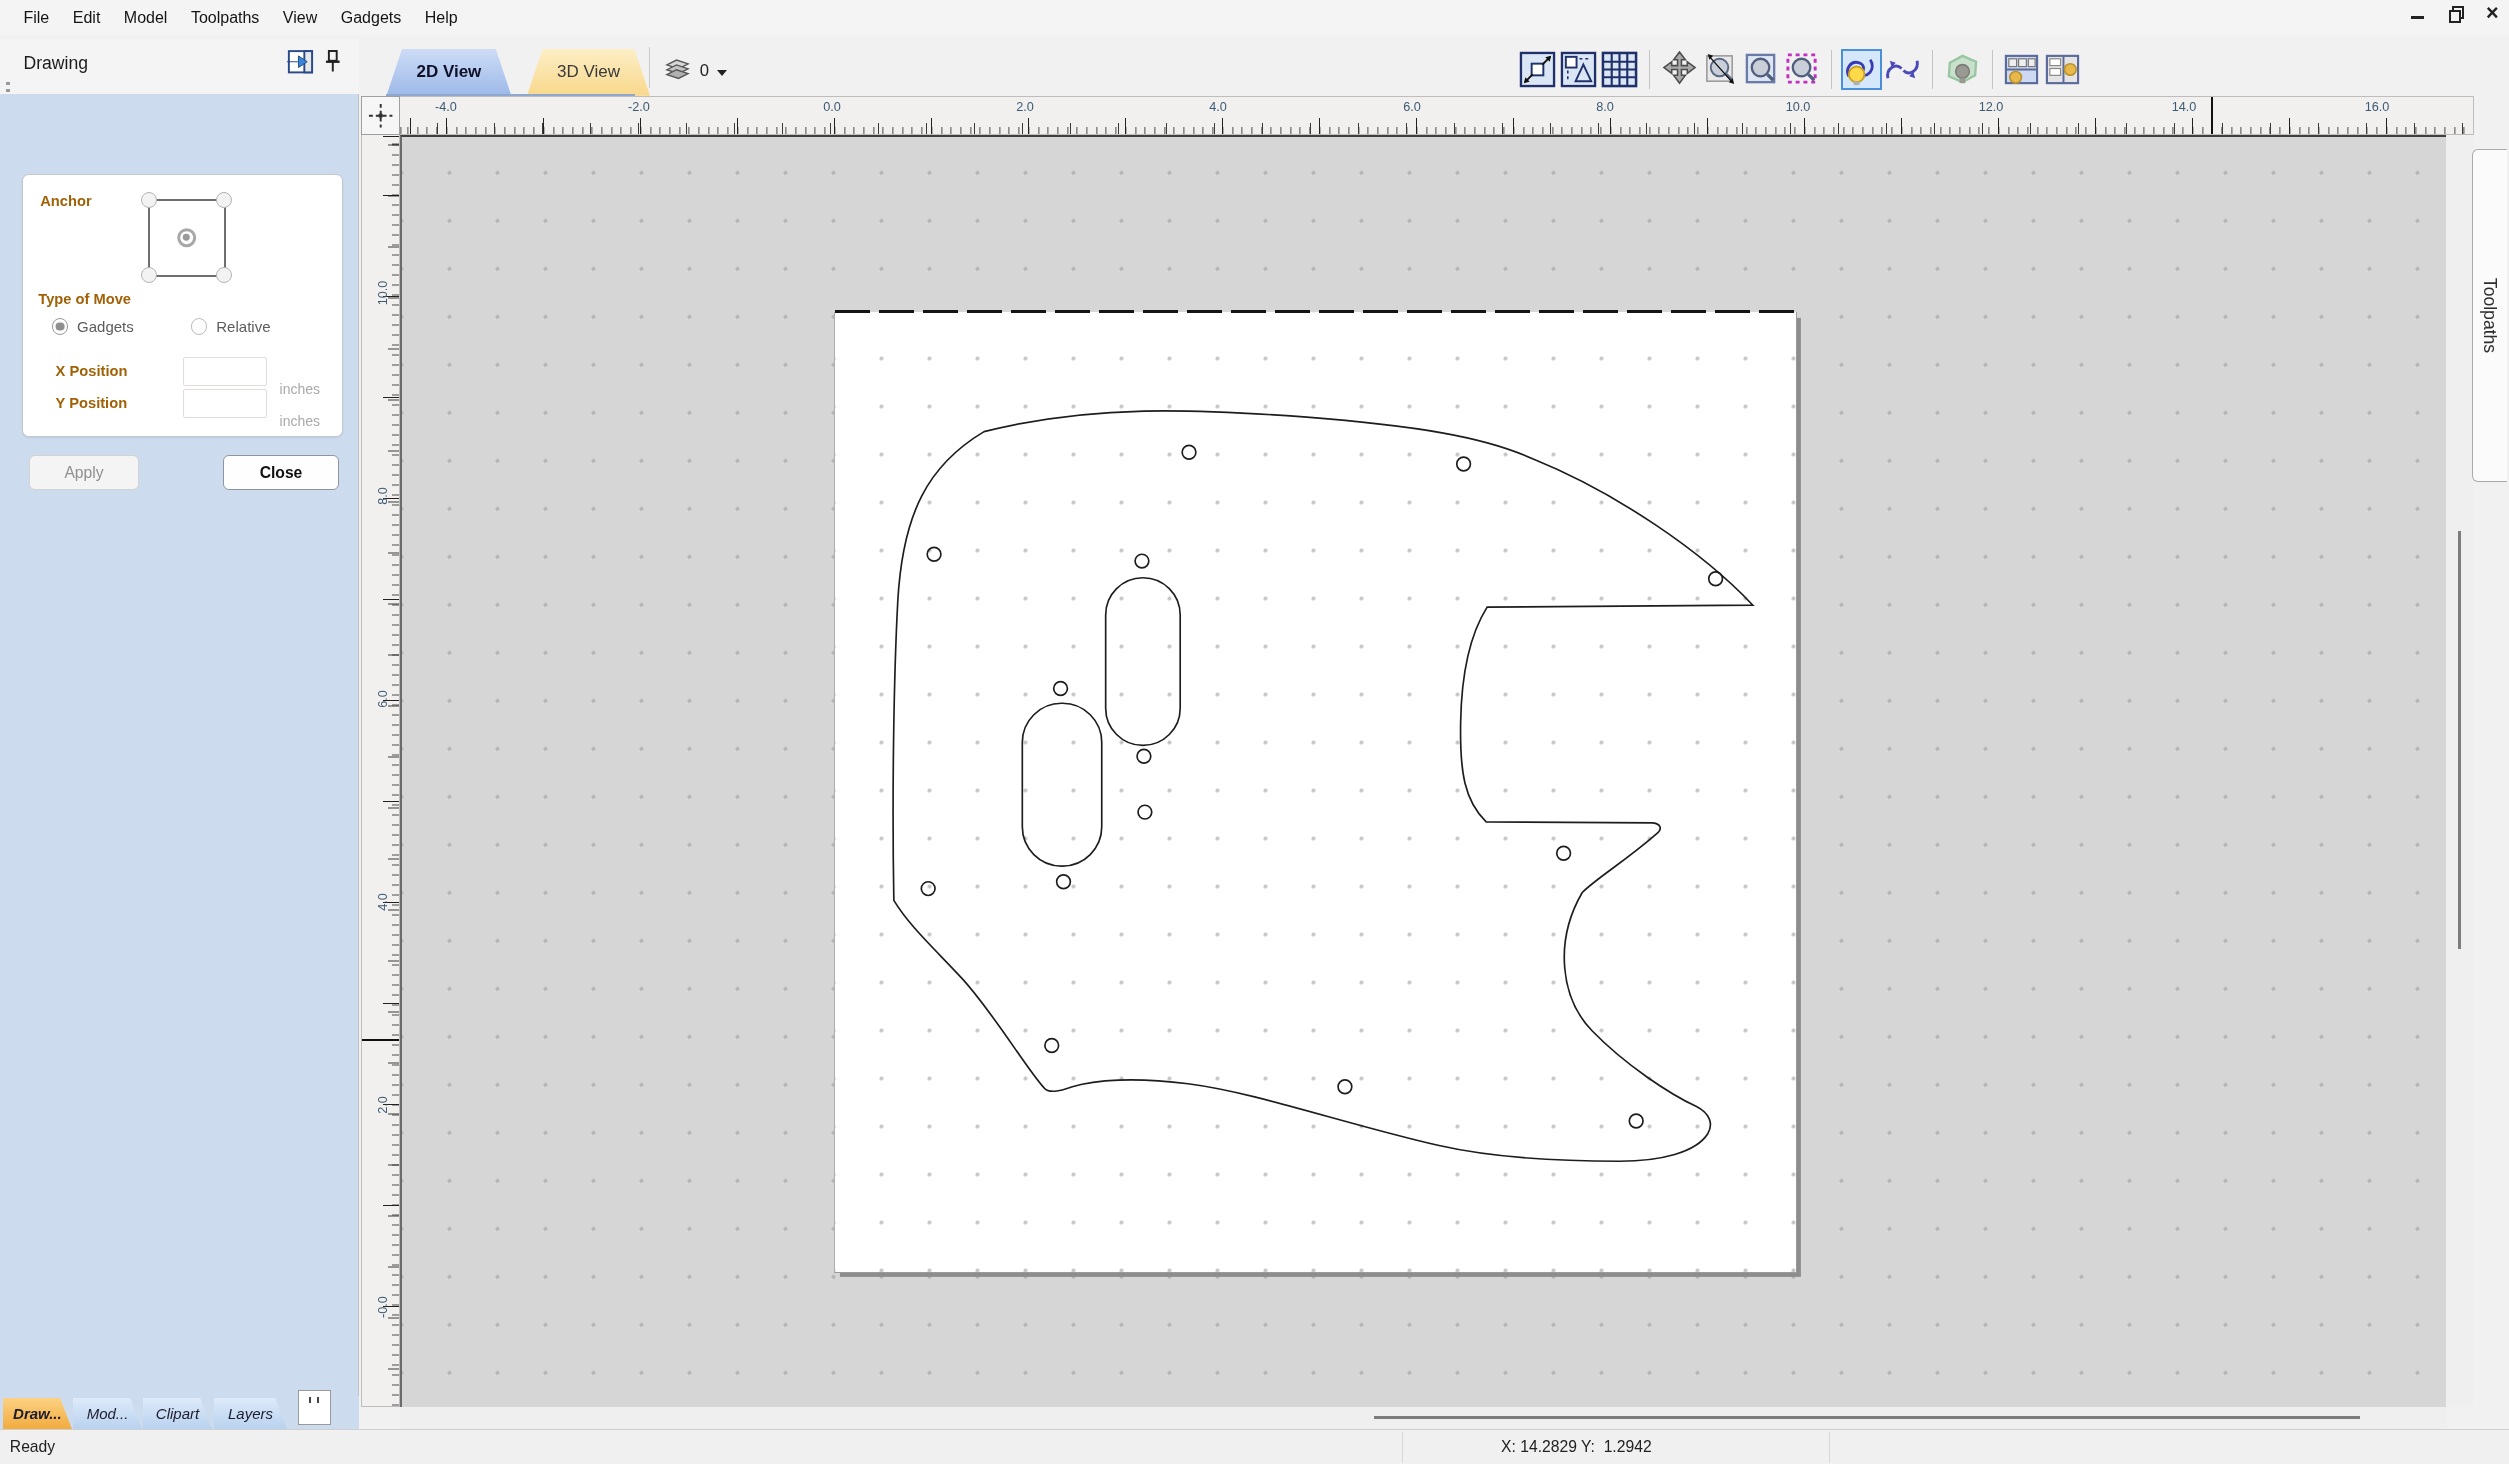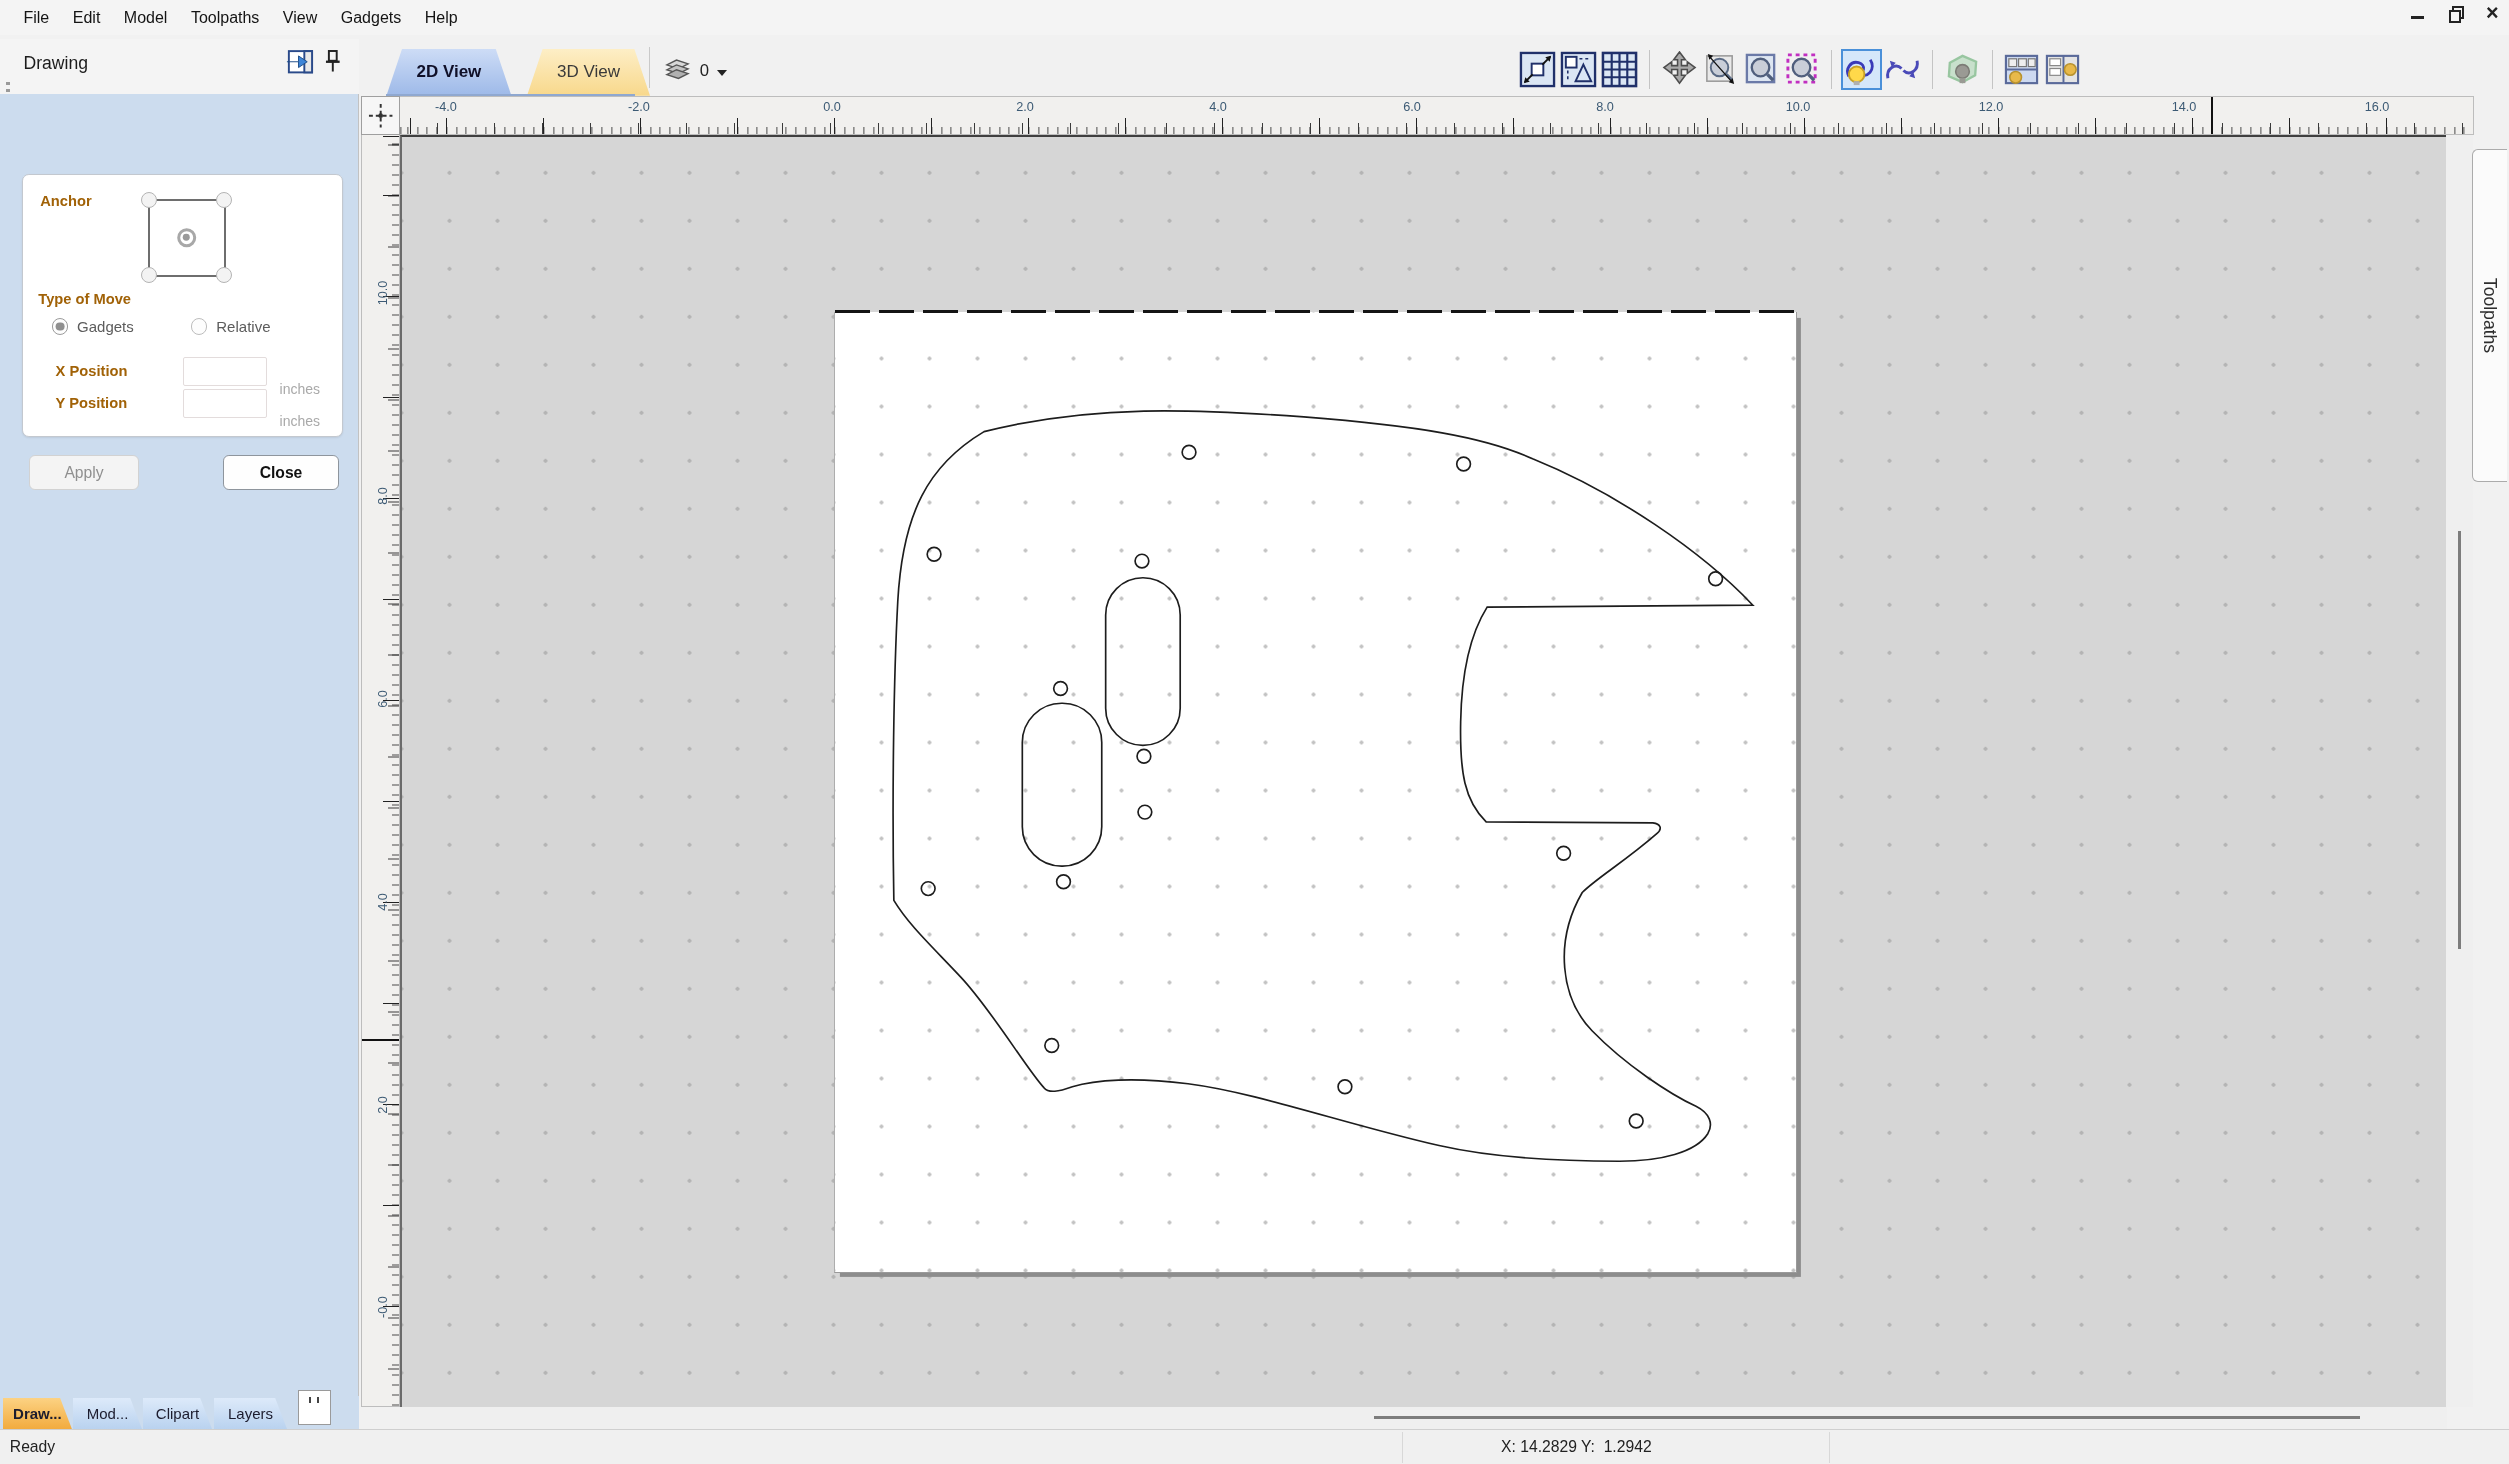--- a/index.html
+++ b/index.html
@@ -55,21 +55,21 @@
     border:1px solid #e3dcdc; border-radius:2px; background:#fff; font-size:14.7px; padding:0 5.9px; }
   .field-row .unit { position:absolute; left:257px; top:5.9px; font-size:14px; color:#a9a9a9;margin-top:18px; }
   #btn-apply { position:absolute; left:29px; top:361px; width:110px; height:35px;
     background:#f4f4f4; border:1px solid #d2d2d2; border-radius:5.9px;
     font-size:15.7px; color:#8f8f8f; }
   #btn-close { position:absolute; left:223px; top:361px; width:116px; height:35px;
     background:#fefefe; border:1.5px solid #8e959d; border-radius:5.9px;
     font-size:15.7px; font-weight:bold; color:#111; }
 
   
-  #panel-tabs { position:absolute; left:0; top:1396px; width:359px; height:33px; background:#ccdcee; }
+  #panel-tabs { position:absolute; left:0; top:1396px; width:359px; height:33px; background:#ccdcee;font-style:italic; }
   .ptab { position:absolute; top:2px; height:31px; display:flex; align-items:center; justify-content:center;
     font-size:15px; color:#1c1c2e; clip-path:polygon(0 0, calc(100% - 11.8px) 0, 100% 100%, 0 100%); }
   .ptab.active { background:linear-gradient(#fcd283,#f2ab3e); font-weight:bold; }
   .ptab.idle { background:linear-gradient(#ddeafa,#b9d2ef); }
   #tab-scroll-box { position:absolute; left:298px; top:1390px; width:33px; height:35px;
     background:#fff; border:1px solid #9a9a9a; }
   #tab-scroll-box i { position:absolute; top:5.9px; width:2px; height:5.9px; background:#444; }
 
   
   #tabrow { position:absolute; left:359px; top:35px; width:2150px; height:61px; background:#f1f1f1; }

